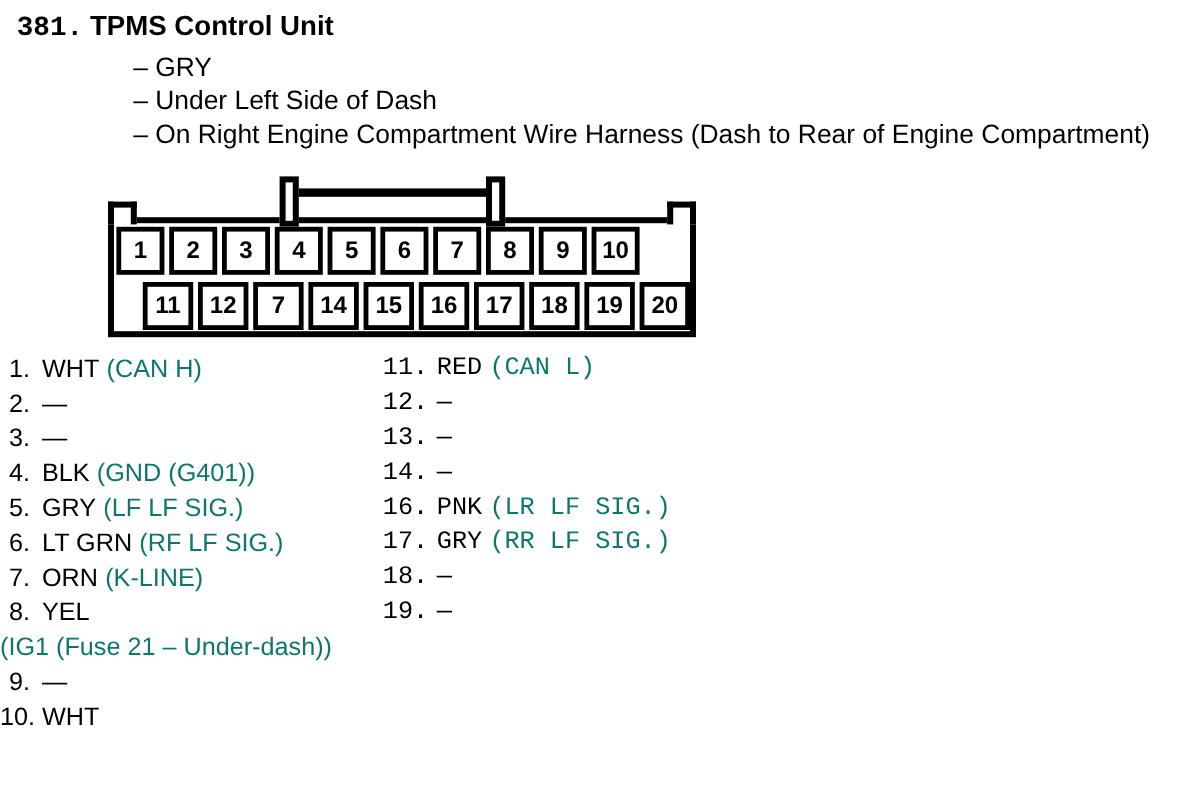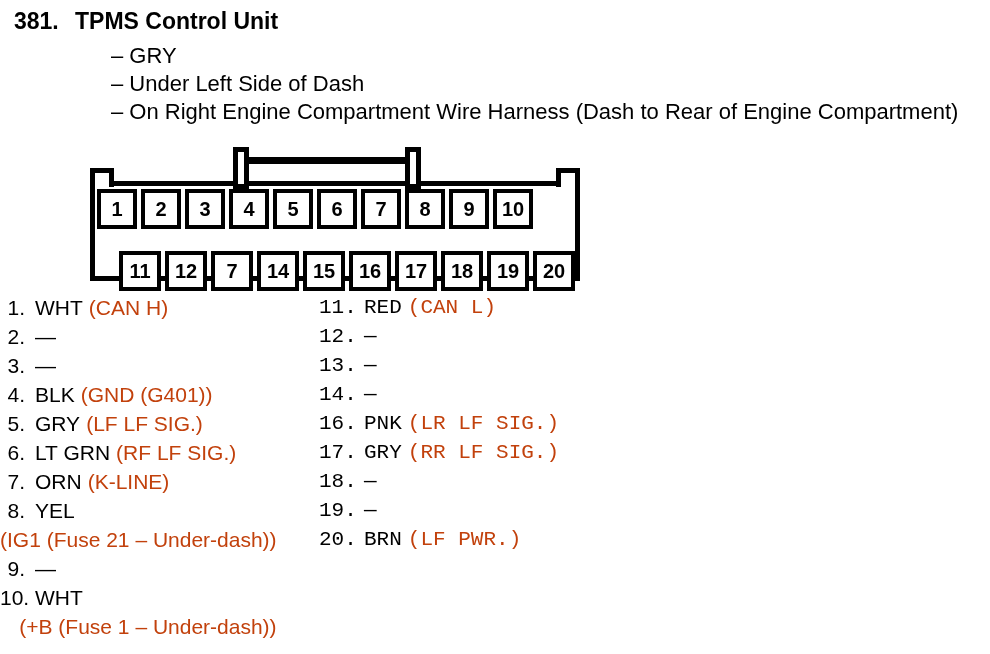--- a/index.html
+++ b/index.html
@@ -3,48 +3,48 @@
 <meta charset="utf-8">
 <style>
   html,body{margin:0;padding:0;background:#ffffff;}
   #page{
     position:relative;width:990px;height:654px;background:#ffffff;
     font-family:"Liberation Sans","DejaVu Sans",sans-serif;color:#000;
     overflow:hidden;
   }
   
   .title{position:absolute;left:14px;top:8px;font-size:23px;font-weight:bold;white-space:nowrap;}
-  .title-num{display:inline-block;width:61px;}
+  .title-num{display:inline-block;width:61px;font-family:Liberation Mono, monospace;}
   .details{position:absolute;left:71px;top:42px;font-size:22px;line-height:28px;white-space:nowrap;margin-left:40px;}
   
   .connector{position:absolute;left:90px;top:147px;width:500px;height:140px;}
   .connector *{box-sizing:border-box;}
   .latch-tab{position:absolute;top:0;width:16px;height:42px;background:#fff;border:5px solid #000;z-index:3;}
   .latch-tab.lt{left:143px;}
   .latch-tab.rt{left:315px;}
   .latch-bar{position:absolute;left:155px;top:10px;width:166px;height:7px;background:#000;z-index:2;}
   .conn-body{position:absolute;left:0;top:34px;width:490px;height:100px;background:#fff;border:5px solid #000;z-index:1;}
   .corner-tab{position:absolute;top:21px;width:24px;height:19px;background:#fff;border:5px solid #000;border-bottom:none;z-index:4;}
   .corner-tab.lt{left:0;}
   .corner-tab.rt{left:466px;}
   .pin-cells{position:absolute;display:flex;gap:4px;z-index:5;}
   .pin-cells.top{left:7px;top:42px;}
   .pin-cells.bottom{left:29px;top:88px;}
   .cell{width:40px;height:40px;background:#fff;border:4px solid #000;
         font-weight:bold;font-size:20px;line-height:32px;text-align:center;}
-  .pin-cells.bottom .cell{width:42px;margin-top:16px;}
+  .pin-cells.bottom .cell{width:42px;}
   
   .pin-col{position:absolute;top:293px;font-size:21px;line-height:29px;white-space:nowrap;}
   .pin-col.left{left:0;}
   .pin-col.right{left:319px;font-family:Liberation Mono, monospace;}
   .pn{display:inline-block;text-align:right;}
   .pin-col.left .pn{width:25px;margin-right:10px;}
   .pin-col.right .pn{width:35px;margin-right:10px;}
   .wire{margin-right:6px;text-align:right;}
-  .func{color:#c2410c;text-align:right;}
+  .func{color:#0f766e;}
   .pin-cont{}
 </style>
 </head>
 <body>
 
 <div id="page">
 
   <div class="title">
     <span class="title-num">381.</span><span>TPMS Control Unit</span>
   </div>
@@ -95,29 +95,27 @@
     <div><span class="pn">5.</span><span class="wire">GRY</span><span class="func">(LF LF SIG.)</span></div>
     <div><span class="pn">6.</span><span class="wire">LT GRN</span><span class="func">(RF LF SIG.)</span></div>
     <div><span class="pn">7.</span><span class="wire">ORN</span><span class="func">(K-LINE)</span></div>
     <div>
       <div><span class="pn">8.</span><span class="wire">YEL</span></div>
       <div class="pin-cont func">(IG1 (Fuse 21 – Under-dash))</div>
     </div>
     <div><span class="pn">9.</span><span class="wire">—</span></div>
     <div>
       <div><span class="pn">10.</span><span class="wire">WHT</span></div>
-      <div class="pin-cont func">(+B (Fuse 1 – Under-dash))</div>
     </div>
   </div>
 
   <div class="pin-col right">
     <div><span class="pn">11.</span><span class="wire">RED</span><span class="func">(CAN L)</span></div>
     <div><span class="pn">12.</span><span class="wire">—</span></div>
     <div><span class="pn">13.</span><span class="wire">—</span></div>
     <div><span class="pn">14.</span><span class="wire">—</span></div>
     <div><span class="pn">16.</span><span class="wire">PNK</span><span class="func">(LR LF SIG.)</span></div>
     <div><span class="pn">17.</span><span class="wire">GRY</span><span class="func">(RR LF SIG.)</span></div>
     <div><span class="pn">18.</span><span class="wire">—</span></div>
     <div><span class="pn">19.</span><span class="wire">—</span></div>
-    <div><span class="pn">20.</span><span class="wire">BRN</span><span class="func">(LF PWR.)</span></div>
   </div>
 
 </div>
 
 </body></html>

